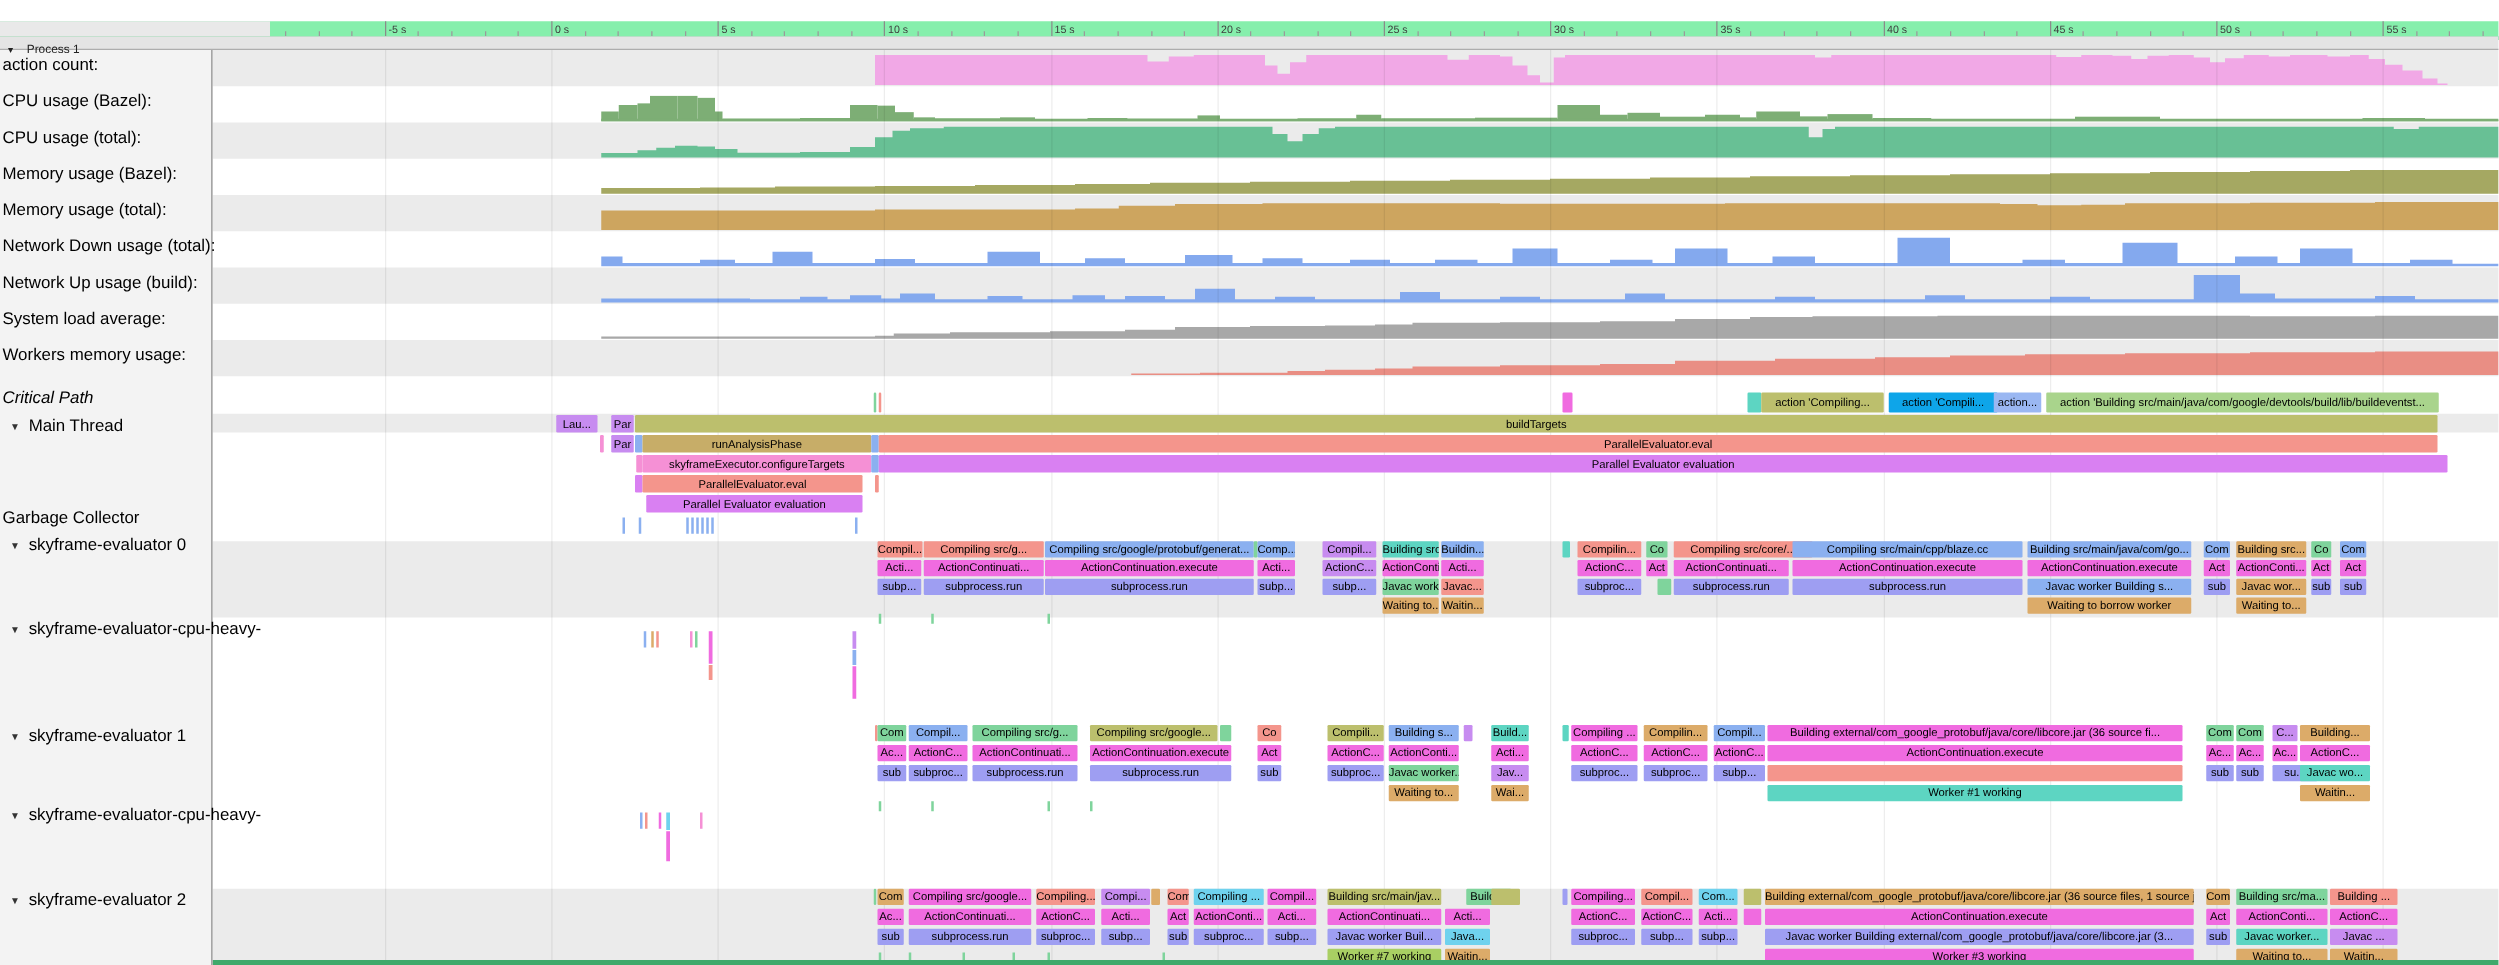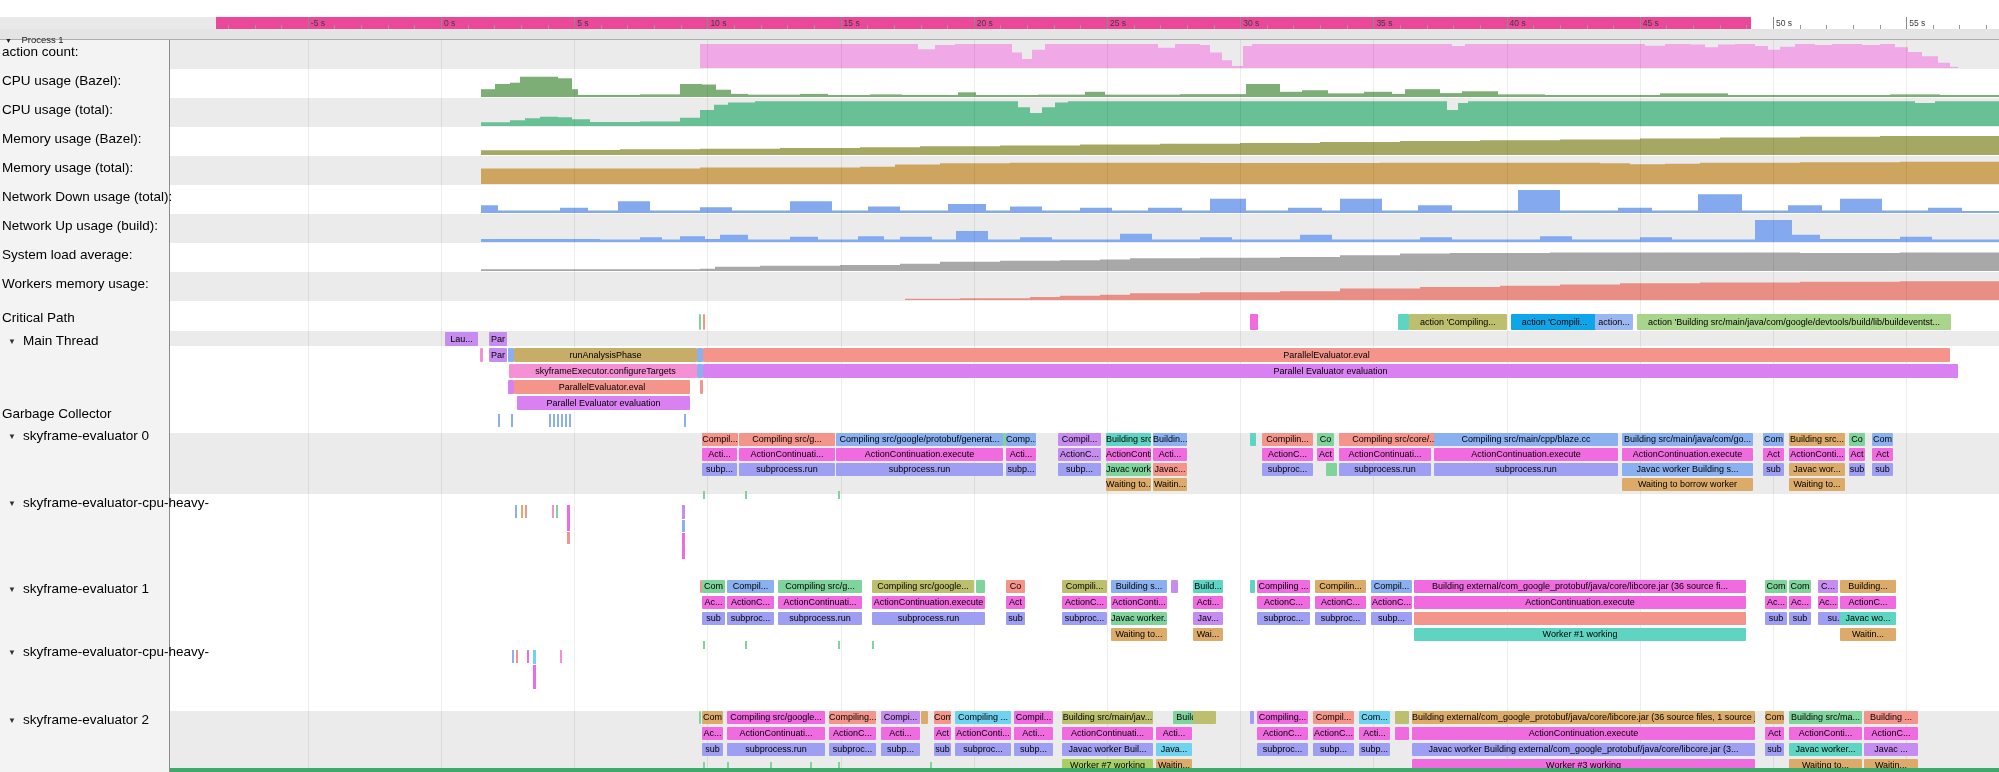--- a/index.html
+++ b/index.html
@@ -9,21 +9,21 @@
   #toolbar{position:absolute;left:0;top:0;width:1999px;height:17px;
     background:linear-gradient(#f9f9f9,#dadada);border-bottom:1px solid #b0b0b0;
     display:flex;align-items:center;padding:0 4px;box-sizing:border-box;z-index:40;}
   .tb-btn{font-size:10.5px;line-height:12px;padding:0 7px;margin-right:4px;height:14px;
     background:linear-gradient(#ffffff,#e2e2e2);border:1px solid #979797;border-radius:3px;
     color:#222;display:inline-flex;align-items:center;cursor:default;}
   #filename{font-size:10.5px;margin-left:9px;color:#111;}
   #tb-right{margin-left:auto;display:flex;align-items:center;gap:5px;}
   #searchbox{width:34px;height:12px;background:#fff;border:1px solid #9a9a9a;}
   
-  #ruler{position:absolute;left:0;top:17px;width:1751px;height:12px;background:#ec4899;
+  #ruler{position:absolute;left:0;top:17px;width:1999px;height:12px;background:#86efac;
     border-bottom:3px solid #22c55e;z-index:30;}
   #ruler .rgray{position:absolute;left:0;top:0;width:216px;height:12px;background:#e9e9e9;}
   .rmaj{position:absolute;top:0;width:1px;height:12px;background:#8a8a8a;}
   .rmin{position:absolute;bottom:0;width:1px;height:4px;background:#9a9a9a;}
   .rlab{position:absolute;top:1px;font-size:8.5px;color:#3c3c3c;white-space:nowrap;}
   
   #pheader{position:absolute;left:0;top:29px;width:1999px;height:11px;background:#e4e4e4;
     border-bottom:1px solid #adadad;z-index:30;box-sizing:border-box;}
   #pheader span{font-size:9.5px;color:#222;margin-left:5px;line-height:10px;display:inline-block;}
   
@@ -136,20 +136,21 @@
       <div class="ev" style="left: 699px; top: 314px; width: 2px; height: 16px; background: rgb(127, 212, 156); line-height: 16px;"></div>
       <div class="ev" style="left: 703px; top: 314px; width: 2px; height: 16px; background: rgb(244, 149, 140); line-height: 16px;"></div>
       <div class="ev" style="left: 1250px; top: 314px; width: 8px; height: 16px; background: rgb(240, 107, 224); line-height: 16px;"></div>
       <div class="ev" style="left: 1398px; top: 314px; width: 11px; height: 16px; background: rgb(93, 213, 194); line-height: 16px;"></div>
       <div class="ev" style="left: 1409px; top: 314px; width: 98px; height: 16px; background: rgb(188, 191, 109); line-height: 16px;">action 'Compiling...</div>
       <div class="ev" style="left: 1511px; top: 314px; width: 87px; height: 16px; background: #0ea5e9; line-height: 16px;">action 'Compili...</div>
       <div class="ev" style="left: 1595px; top: 314px; width: 38px; height: 16px; background: rgb(154, 183, 242); line-height: 16px;">action...</div>
       <div class="ev" style="left: 1637px; top: 314px; width: 314px; height: 16px; background: rgb(169, 212, 140); line-height: 16px;">action 'Building src/main/java/com/google/devtools/build/lib/buildeventst...</div>
       <div class="ev" style="left: 445px; top: 332px; width: 33px; height: 14px; background: rgb(199, 140, 240); line-height: 14px;">Lau...</div>
       <div class="ev" style="left: 489px; top: 332px; width: 18px; height: 14px; background: rgb(199, 140, 240); line-height: 14px;">Par</div>
+      <div class="ev" style="left: 508px; top: 332px; width: 1442px; height: 14px; background: rgb(188, 191, 109); line-height: 14px;">buildTargets</div>
       <div class="ev" style="left: 480px; top: 348px; width: 3px; height: 14px; background: rgb(245, 144, 213); line-height: 14px;"></div>
       <div class="ev" style="left: 489px; top: 348px; width: 18px; height: 14px; background: rgb(199, 140, 240); line-height: 14px;">Par</div>
       <div class="ev" style="left: 508px; top: 348px; width: 6px; height: 14px; background: rgb(139, 176, 240); line-height: 14px;"></div>
       <div class="ev" style="left: 514px; top: 348px; width: 183px; height: 14px; background: rgb(199, 173, 104); line-height: 14px;">runAnalysisPhase</div>
       <div class="ev" style="left: 697px; top: 348px; width: 6px; height: 14px; background: rgb(139, 176, 240); line-height: 14px;"></div>
       <div class="ev" style="left: 703px; top: 348px; width: 1247px; height: 14px; background: rgb(244, 149, 140); line-height: 14px;">ParallelEvaluator.eval</div>
       <div class="ev" style="left: 509px; top: 364px; width: 5px; height: 14px; background: rgb(245, 144, 213); line-height: 14px;"></div>
       <div class="ev" style="left: 514px; top: 364px; width: 183px; height: 14px; background: rgb(245, 144, 213); line-height: 14px;">skyframeExecutor.configureTargets</div>
       <div class="ev" style="left: 697px; top: 364px; width: 6px; height: 14px; background: rgb(139, 176, 240); line-height: 14px;"></div>
       <div class="ev" style="left: 703px; top: 364px; width: 1255px; height: 14px; background: rgb(217, 128, 242); line-height: 14px;">Parallel Evaluator evaluation</div>
@@ -369,21 +370,21 @@
   <div id="panel">
       <div class="plabel" style="top: 4px;">action count:</div>
       <div class="plabel" style="top: 33px;">CPU usage (Bazel):</div>
       <div class="plabel" style="top: 62px;">CPU usage (total):</div>
       <div class="plabel" style="top: 91px;">Memory usage (Bazel):</div>
       <div class="plabel" style="top: 120px;">Memory usage (total):</div>
       <div class="plabel" style="top: 149px;">Network Down usage (total):</div>
       <div class="plabel" style="top: 178px;">Network Up usage (build):</div>
       <div class="plabel" style="top: 207px;">System load average:</div>
       <div class="plabel" style="top: 236px;">Workers memory usage:</div>
-      <div class="slabel" style="top: 270px; left: 2px;"><span>Critical Path</span></div>
+      <div class="slabel" style="top: 270px; left: 2px; font-style: italic;"><span>Critical Path</span></div>
       <div class="slabel" style="top: 293px; left: 8px;"><span class="arr">▼</span><span>Main Thread</span></div>
       <div class="slabel" style="top: 366px; left: 2px;"><span>Garbage Collector</span></div>
       <div class="slabel" style="top: 388px; left: 8px;"><span class="arr">▼</span><span>skyframe-evaluator 0</span></div>
       <div class="slabel" style="top: 455px; left: 8px;"><span class="arr">▼</span><span>skyframe-evaluator-cpu-heavy-</span></div>
       <div class="slabel" style="top: 541px; left: 8px;"><span class="arr">▼</span><span>skyframe-evaluator 1</span></div>
       <div class="slabel" style="top: 604px; left: 8px;"><span class="arr">▼</span><span>skyframe-evaluator-cpu-heavy-</span></div>
       <div class="slabel" style="top: 672px; left: 8px;"><span class="arr">▼</span><span>skyframe-evaluator 2</span></div>
     </div>
   <div id="ruler">
       <div class="rgray"></div>

